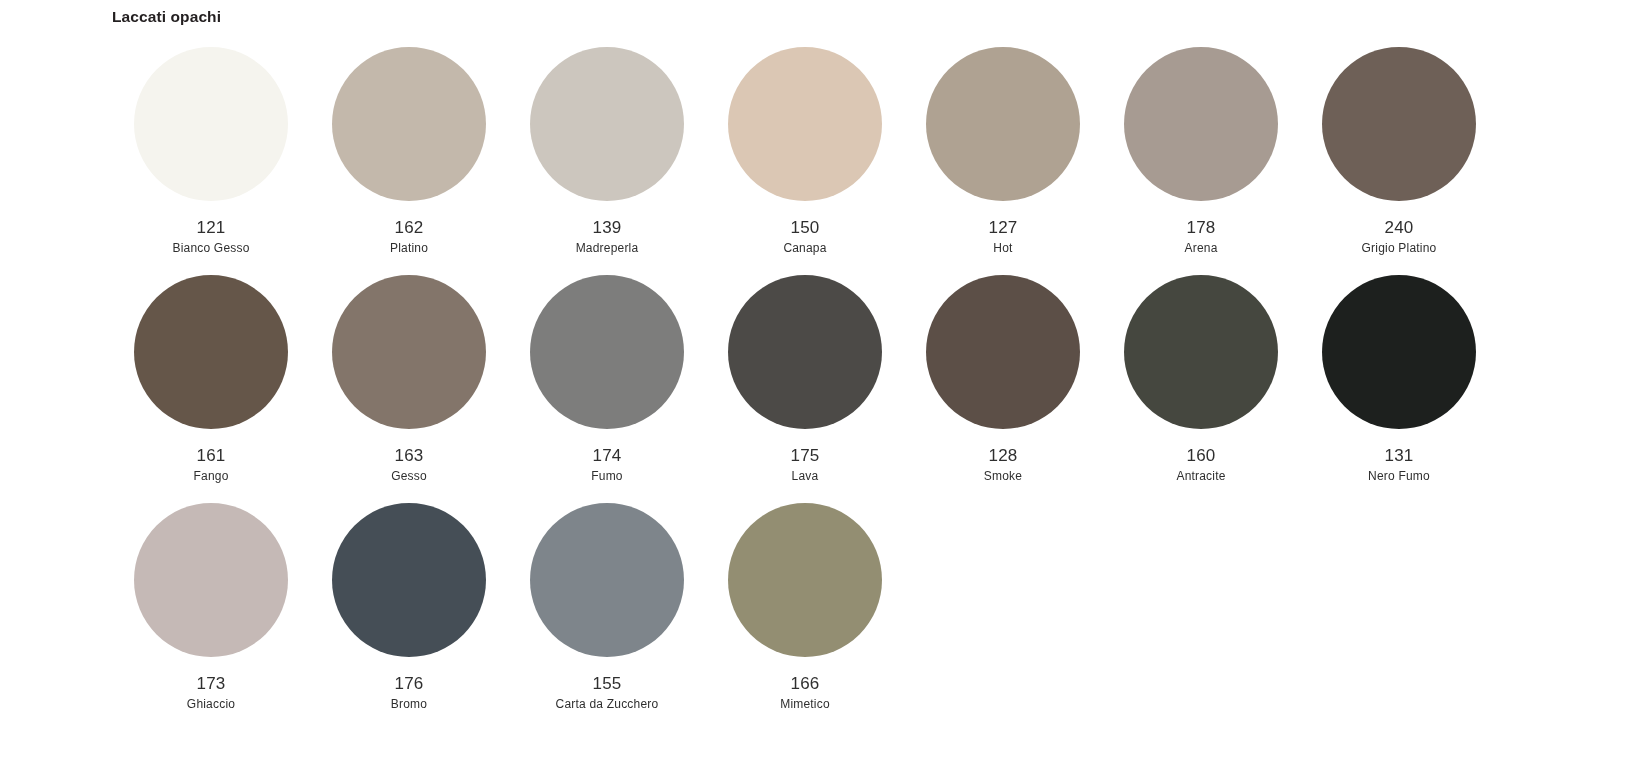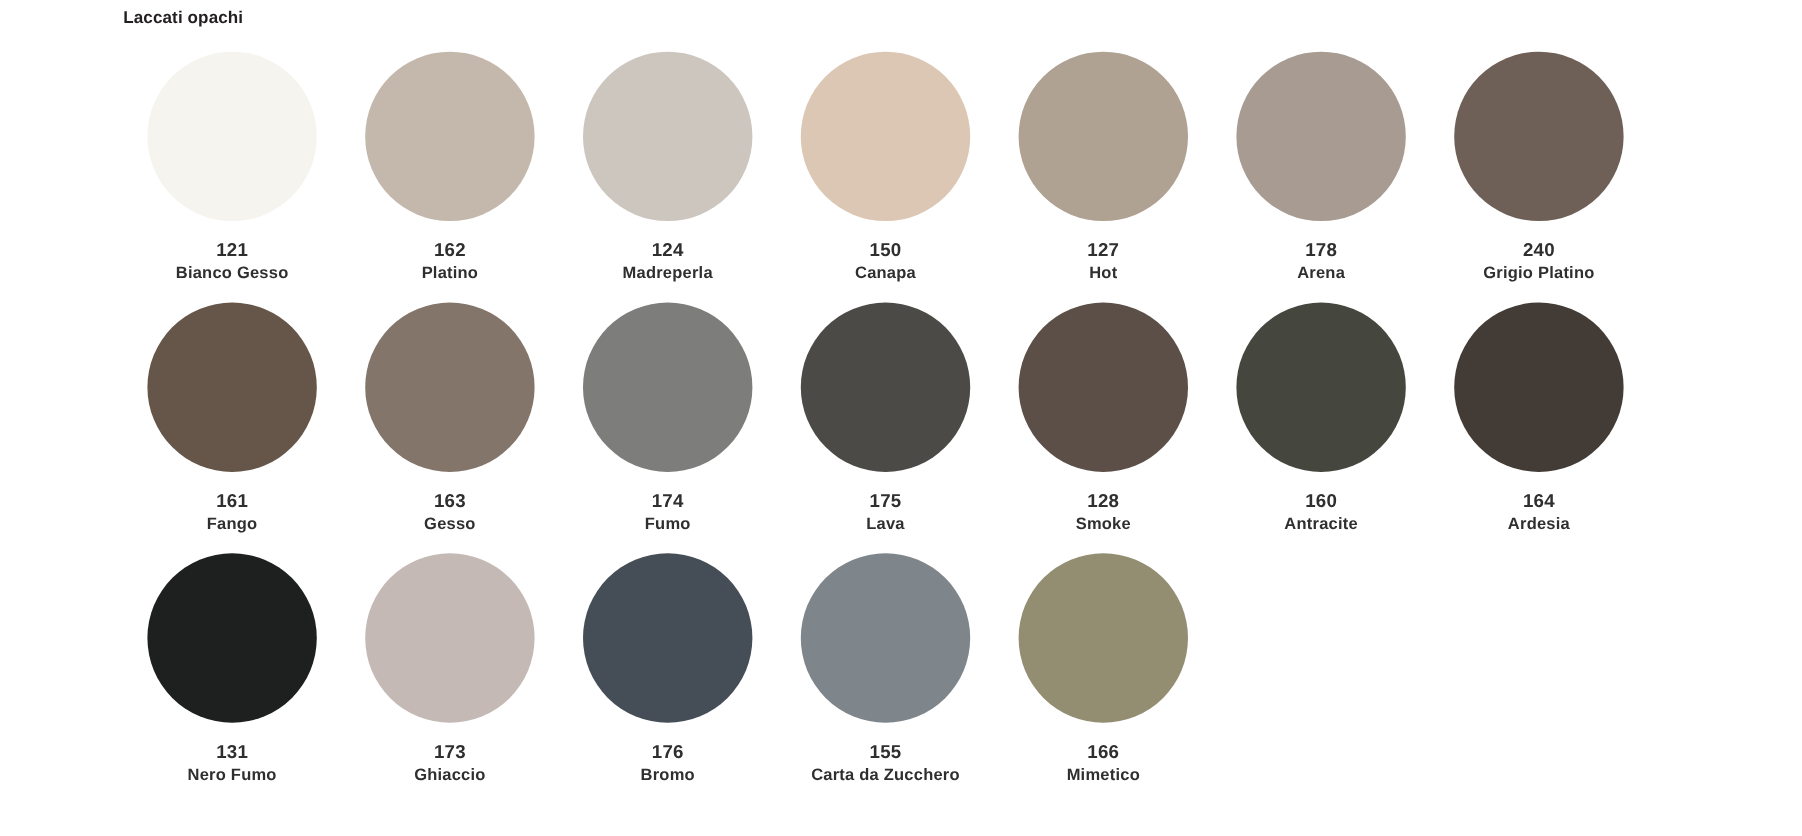--- a/index.html
+++ b/index.html
@@ -54,31 +54,30 @@
     width: 154px;
     height: 154px;
     border-radius: 50%;
     display: block;
   }
   .swatch-caption {
     margin-top: 16px;
     text-align: center;
     line-height: 21px;
     white-space: nowrap;
-    font-weight: bold;
   }
   .swatch-code {
     display: block;
     font-size: 17px;
     color: #2f2f2f;
     letter-spacing: 0.2px;
   }
   .swatch-name {
     display: block;
-    font-size: 15px;
+    font-size: 12px;
     color: #2f2f2f;
     letter-spacing: 0.2px;
   }
 </style>
 </head>
 <body>
 
 <div class="page">
 
   <div class="section-title">Laccati opachi</div>
@@ -94,21 +93,21 @@
       <div class="swatch">
         <span class="swatch-dot" style="background: rgb(195, 184, 171);"></span>
         <div class="swatch-caption">
           <span class="swatch-code">162</span>
           <span class="swatch-name">Platino</span>
         </div>
       </div>
       <div class="swatch">
         <span class="swatch-dot" style="background: rgb(204, 198, 190);"></span>
         <div class="swatch-caption">
-          <span class="swatch-code">124</span>
+          <span class="swatch-code">139</span>
           <span class="swatch-name">Madreperla</span>
         </div>
       </div>
       <div class="swatch">
         <span class="swatch-dot" style="background: rgb(219, 199, 180);"></span>
         <div class="swatch-caption">
           <span class="swatch-code">150</span>
           <span class="swatch-name">Canapa</span>
         </div>
       </div>
@@ -169,27 +168,20 @@
         </div>
       </div>
       <div class="swatch">
         <span class="swatch-dot" style="background: rgb(69, 71, 63);"></span>
         <div class="swatch-caption">
           <span class="swatch-code">160</span>
           <span class="swatch-name">Antracite</span>
         </div>
       </div>
       <div class="swatch">
-        <span class="swatch-dot" style="background: rgb(67, 59, 53);"></span>
-        <div class="swatch-caption">
-          <span class="swatch-code">164</span>
-          <span class="swatch-name">Ardesia</span>
-        </div>
-      </div>
-      <div class="swatch">
         <span class="swatch-dot" style="background: rgb(29, 32, 30);"></span>
         <div class="swatch-caption">
           <span class="swatch-code">131</span>
           <span class="swatch-name">Nero Fumo</span>
         </div>
       </div>
       <div class="swatch">
         <span class="swatch-dot" style="background: rgb(197, 185, 182);"></span>
         <div class="swatch-caption">
           <span class="swatch-code">173</span>

